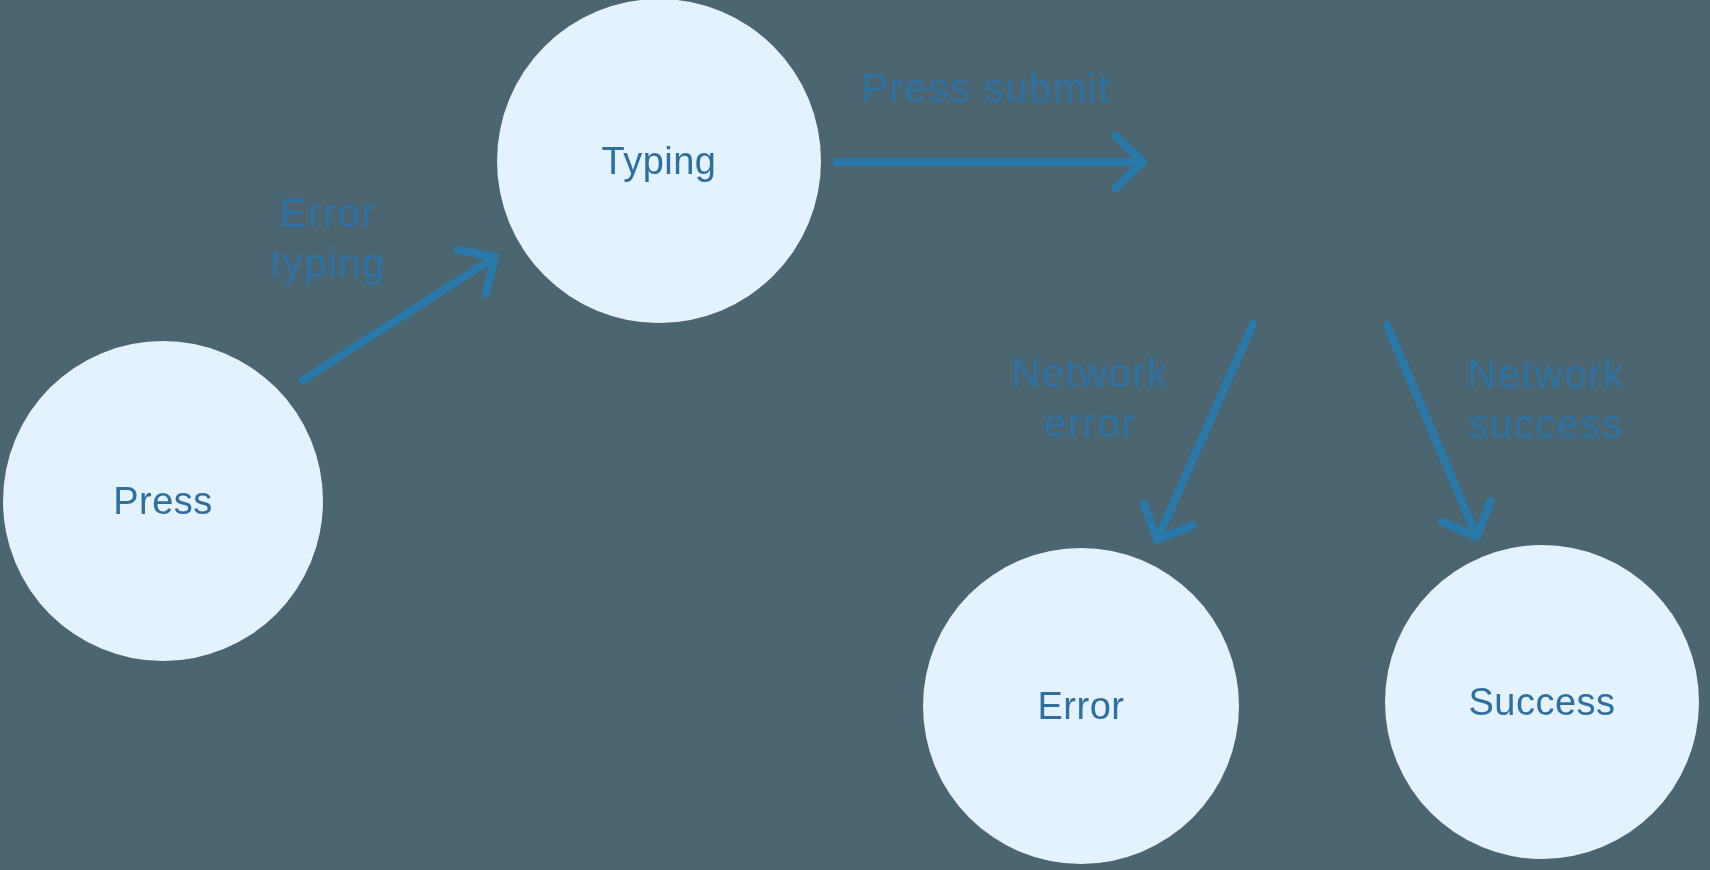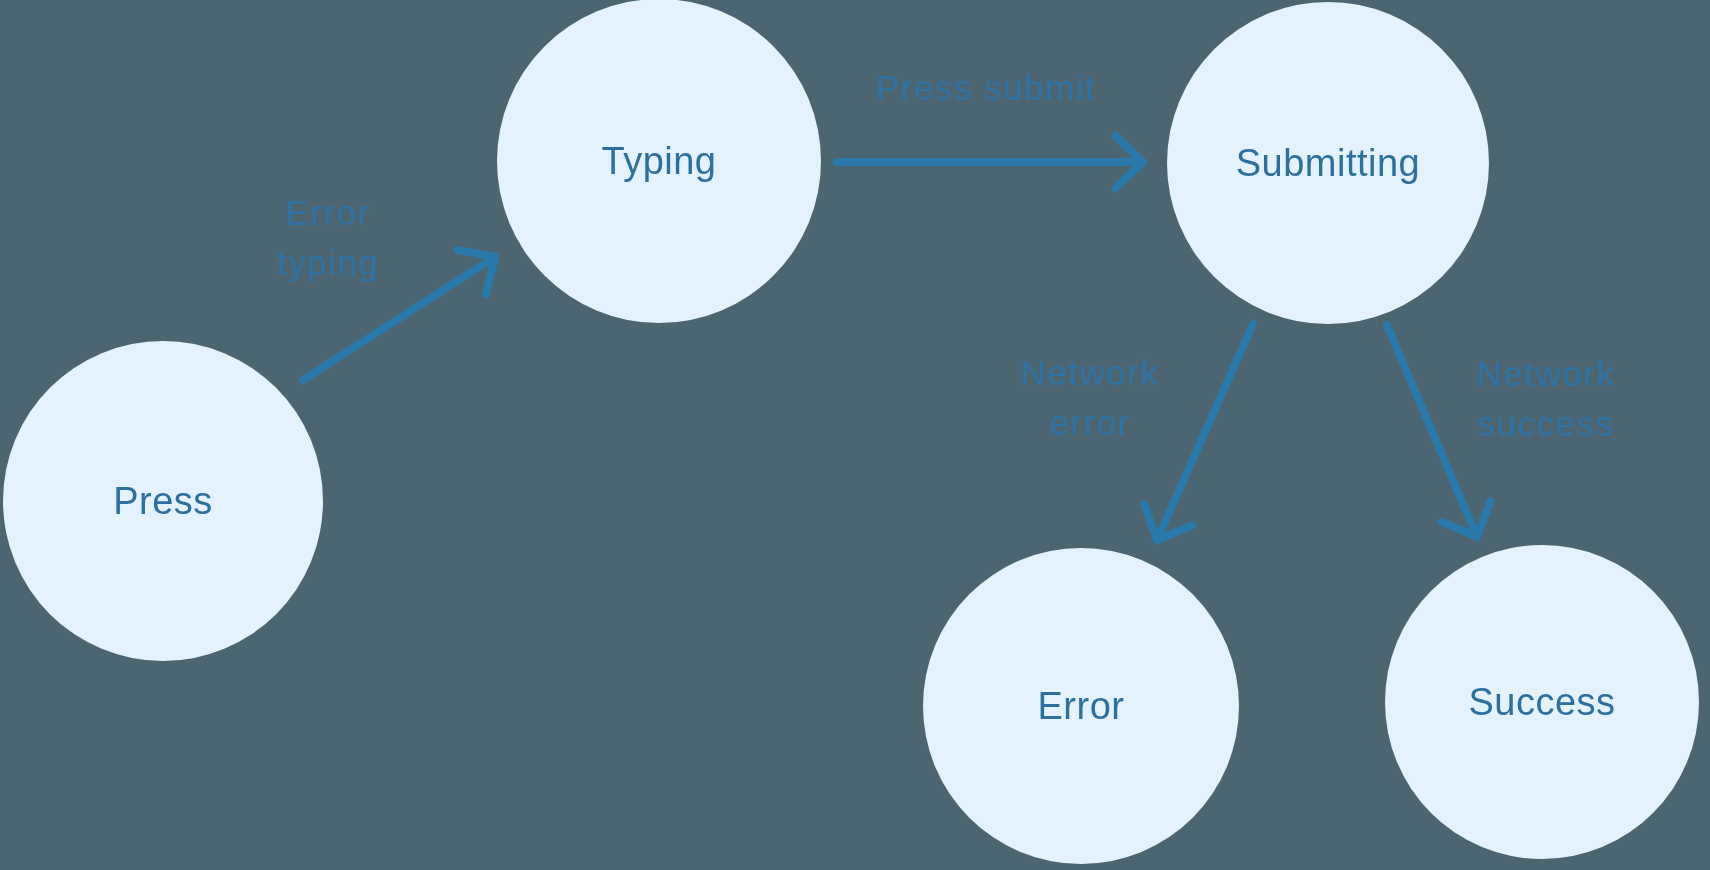--- a/index.html
+++ b/index.html
@@ -33,21 +33,21 @@
     justify-content: center;
     font-size: 38px;
     font-weight: 500;
     letter-spacing: 0.5px;
     transform: translate(-50%, -50%);
   }
   .edge-label {
     position: absolute;
     transform: translate(-50%, -50%);
     color: var(--edge-label, #2d73a5);
-    font-size: 35px;
+    font-size: 40px;
     font-weight: 500;
     letter-spacing: 1.5px;
     text-align: center;
     line-height: 50px;
     white-space: nowrap;
   }
   .edge-label span { display: block; }
 </style>
 </head>
 <body style="background: rgb(76, 102, 113);">
@@ -60,21 +60,20 @@
       <line x1="837" y1="162" x2="1143" y2="162" stroke="#2a79ab" stroke-width="8" stroke-linecap="round"></line>
       <polyline points="1115.4562315918456,188.17901491420093 1143,162 1115.4562315918456,135.82098508579907" fill="none" stroke="#2a79ab" stroke-width="8" stroke-linecap="round" stroke-linejoin="round"></polyline>
       <line x1="1253" y1="324" x2="1157" y2="540" stroke="#2a79ab" stroke-width="8" stroke-linecap="round"></line>
       <polyline points="1144.2638976905205,504.1978813760628 1157,540 1192.109270010718,525.4624912961506" fill="none" stroke="#2a79ab" stroke-width="8" stroke-linecap="round" stroke-linejoin="round"></polyline>
       <line x1="1387" y1="325" x2="1477" y2="537" stroke="#2a79ab" stroke-width="8" stroke-linecap="round"></line>
       <polyline points="1442.139196574458,521.876363382912 1477,537 1490.3340899649836,501.41626713221723" fill="none" stroke="#2a79ab" stroke-width="8" stroke-linecap="round" stroke-linejoin="round"></polyline>
     </svg>
 
   <div class="node" style="left: 163px; top: 501px; width: 320px; height: 320px;">Press</div>
   <div class="node" style="left: 659px; top: 161px; width: 324px; height: 324px;">Typing</div>
-  <div class="node" style="left: 1328px; top: 163px; width: 322px; height: 322px;">Submitting</div>
   <div class="node" style="left: 1081px; top: 706px; width: 316px; height: 316px;">Error</div>
   <div class="node" style="left: 1542px; top: 702px; width: 314px; height: 314px;">Success</div>
 
   <div class="edge-label" style="left: 328px; top: 238px;">
     <span>Error</span>
     <span>typing</span>
   </div>
   <div class="edge-label" style="left: 986px; top: 88px;">
     <span>Press submit</span>
   </div>

